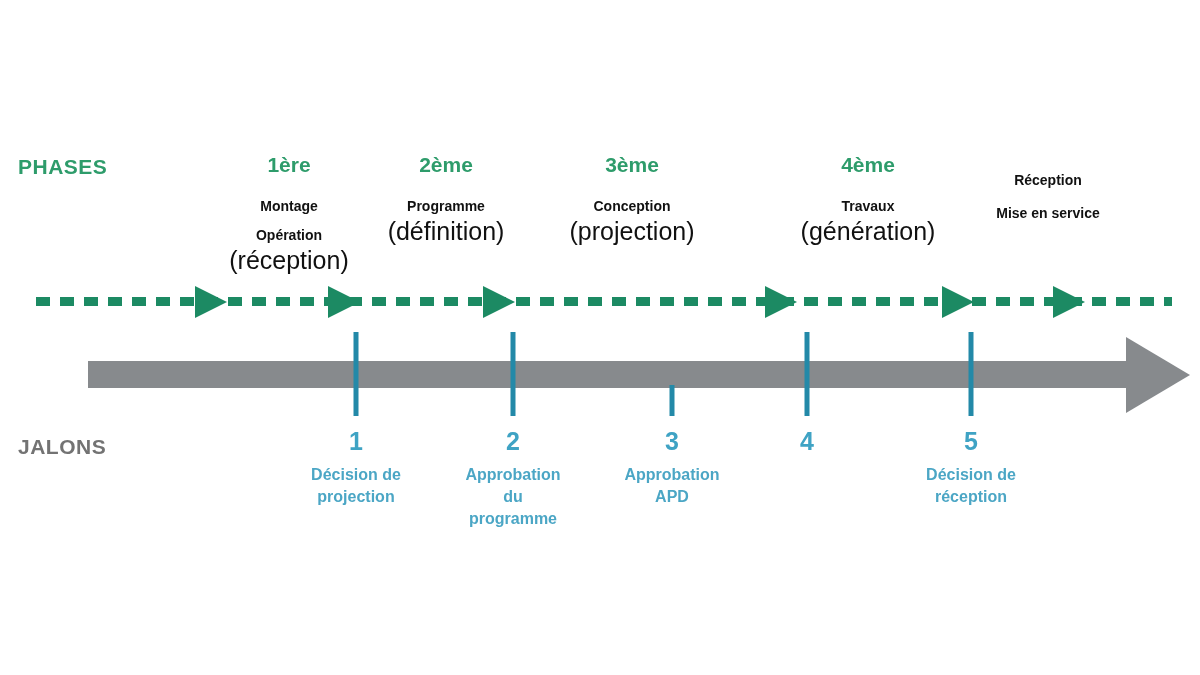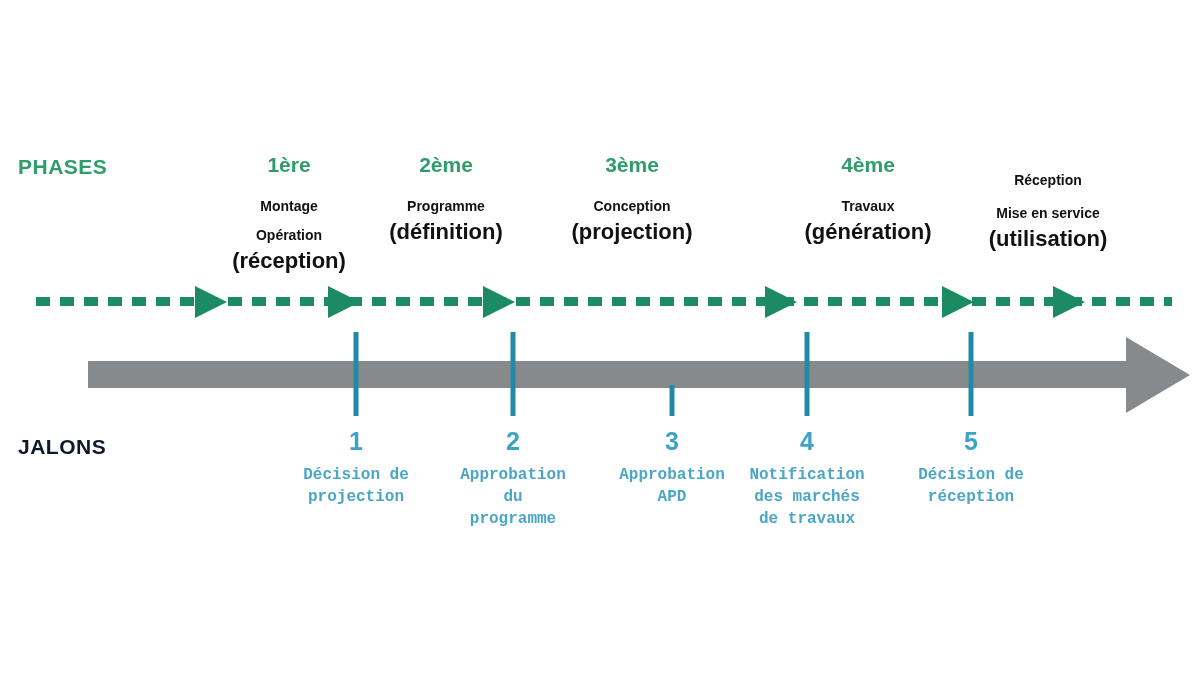--- a/index.html
+++ b/index.html
@@ -28,21 +28,21 @@
   #phases-label {
     left: 18px;
     top: 155px;
     font-size: 21px;
     color: #2E9C6B;
   }
   #jalons-label {
     left: 18px;
     top: 435px;
     font-size: 21px;
-    color: #0f172a;
+    color: #737373;
   }
 
   
   .phase-col {
     position: absolute;
     top: 152px;
     transform: translateX(-50%);
     text-align: center;
     white-space: nowrap;
   }
@@ -53,22 +53,22 @@
     line-height: 26px;
   }
   .phase-name {
     margin-top: 16px;
     font-size: 14px;
     font-weight: bold;
     color: #111111;
     line-height: 25px;
   }
   .phase-sub {
-    font-size: 22px;
-    font-weight: bold;
+    font-size: 25px;
+    font-weight: normal;
     color: #111111;
     line-height: 25px;
   }
 
   
   #dashed-track {
     position: absolute;
     left: 36px;
     top: 297px;
     width: 1136px;
@@ -132,21 +132,20 @@
     font-weight: bold;
     color: #3FA3C4;
     line-height: 28px;
   }
   .milestone-text {
     margin-top: 9px;
     font-size: 16px;
     font-weight: bold;
     color: #4BA6C5;
     line-height: 22px;
-    font-family: Liberation Mono, monospace;
   }
 </style>
 </head>
 <body>
 
 <div id="canvas">
 
   <div id="phases-label" class="row-label">PHASES</div>
 
   <div id="jalons-label" class="row-label">JALONS</div>
@@ -169,21 +168,20 @@
         <div class="phase-sub">(projection)</div>
       </div>
       <div class="phase-col" style="left: 868px;">
         <div class="phase-ordinal">4ème</div>
         <div class="phase-name">Travaux</div>
         <div class="phase-sub">(génération)</div>
       </div>
       <div class="phase-col" style="left: 1048px;">
         <div class="phase-name">Réception</div>
         <div class="phase-name" style="margin-top: 8px;">Mise en service</div>
-        <div class="phase-sub">(utilisation)</div>
       </div>
     </div>
 
   <div id="dashed-track"></div>
   <div id="green-arrows-container">
       <div class="green-arrow" style="left: 195px;"></div>
       <div class="green-arrow" style="left: 328px;"></div>
       <div class="green-arrow" style="left: 483px;"></div>
       <div class="green-arrow" style="left: 765px;"></div>
       <div class="green-arrow" style="left: 942px;"></div>
@@ -218,25 +216,20 @@
       </div>
       <div class="milestone-col" style="left: 672px;">
         <div class="milestone-num">3</div>
         <div class="milestone-text">
           <div>Approbation</div>
           <div>APD</div>
         </div>
       </div>
       <div class="milestone-col" style="left: 807px;">
         <div class="milestone-num">4</div>
-        <div class="milestone-text">
-          <div>Notification</div>
-          <div>des marchés</div>
-          <div>de travaux</div>
-        </div>
       </div>
       <div class="milestone-col" style="left: 971px;">
         <div class="milestone-num">5</div>
         <div class="milestone-text">
           <div>Décision de</div>
           <div>réception</div>
         </div>
       </div>
     </div>
 

